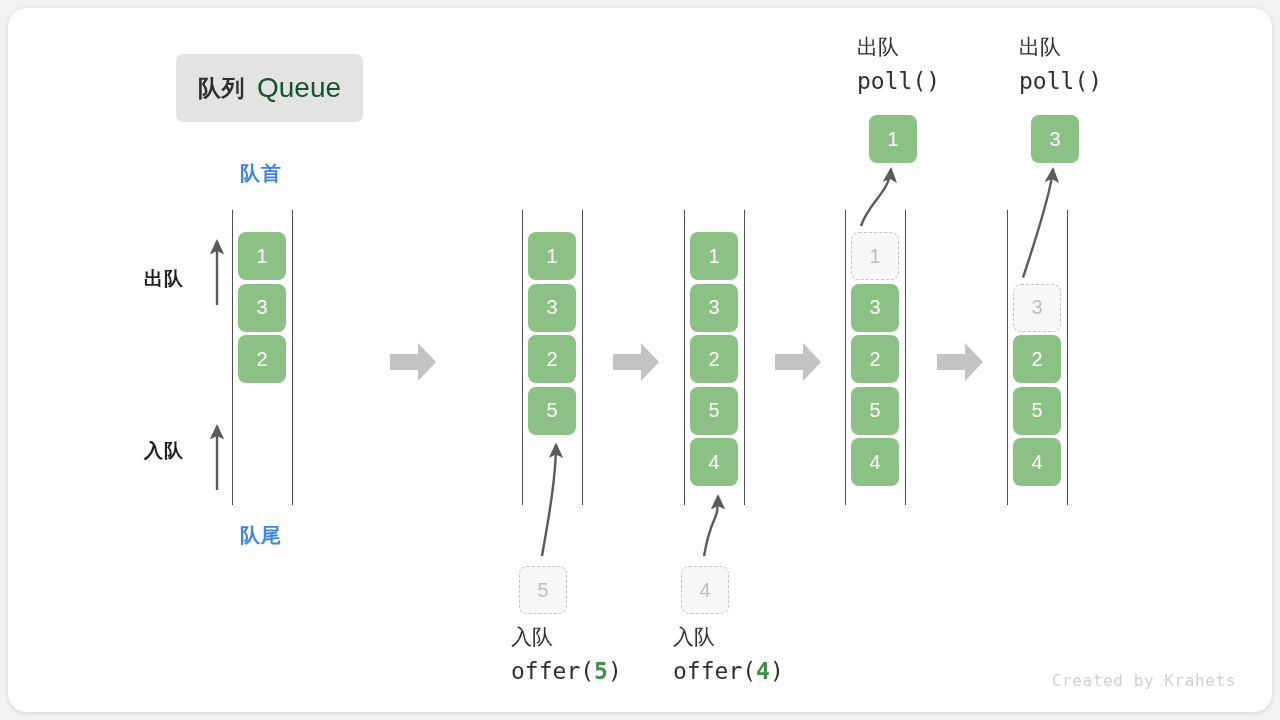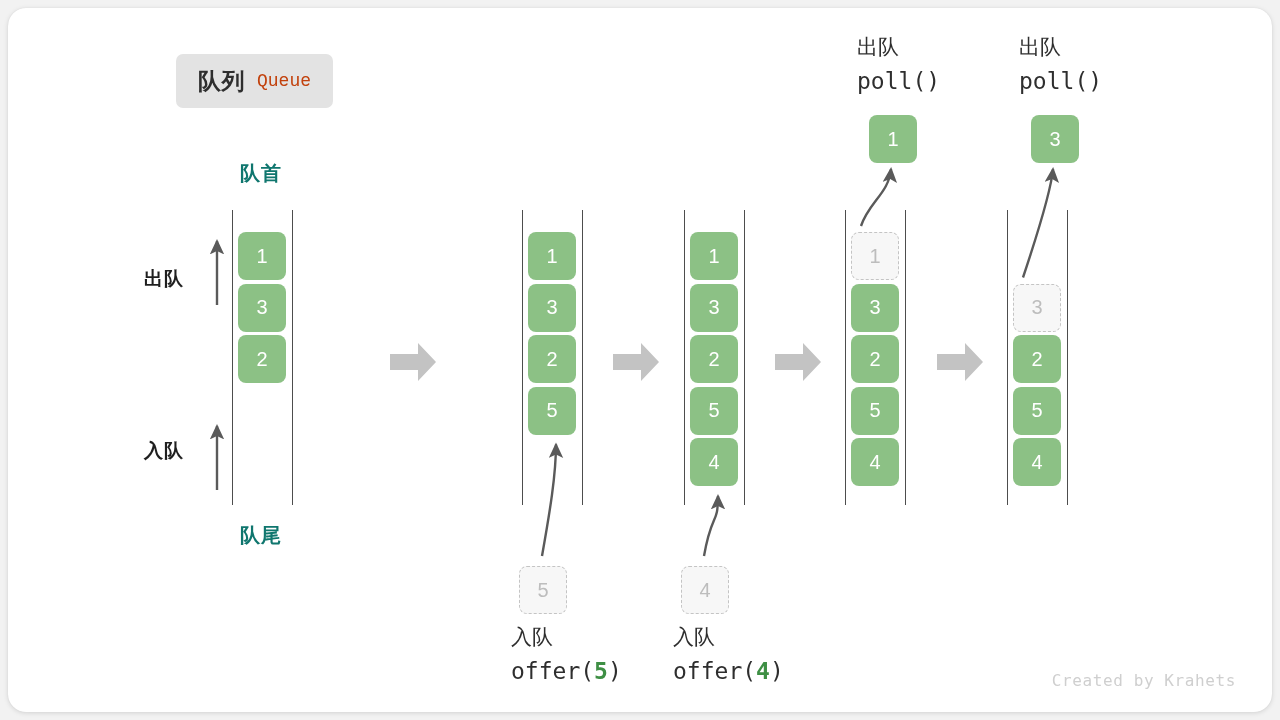--- a/index.html
+++ b/index.html
@@ -30,48 +30,48 @@
     border-radius: 18px;
     box-shadow: 0 1px 5px rgba(0,0,0,0.13), 0 0 1px rgba(0,0,0,0.10);
     overflow: hidden;
   }
 
   
   .title-badge {
     position: absolute;
     left: 168px;
     top: 46px;
-    height: 54px;
+    height: 68px;
     padding: 0 22px;
     display: flex;
     align-items: center;
     gap: 12px;
     background: #e3e3e3;
     border-radius: 7px;
     box-sizing: border-box;
   }
   .title-cn {
     font-size: 23px;
     font-weight: bold;
     color: #2e2e2e;
     letter-spacing: 0.5px;
   }
   .title-en {
-    font-family: Liberation Mono, monospace;
-    font-size: 18px;
-    color: #c2410c;
+    font-family: Liberation Sans, sans-serif;
+    font-size: 28px;
+    color: #14532d;
   }
 
   
   .abs { position: absolute; white-space: nowrap; }
 
   .head-label {
     font-size: 20px;
     font-weight: bold;
-    color: #0f766e;
+    color: #3b82f6;
     letter-spacing: 1px;
   }
   .side-label {
     font-size: 19px;
     font-weight: bold;
     color: #1f1f1f;
     letter-spacing: 1px;
   }
 
   

